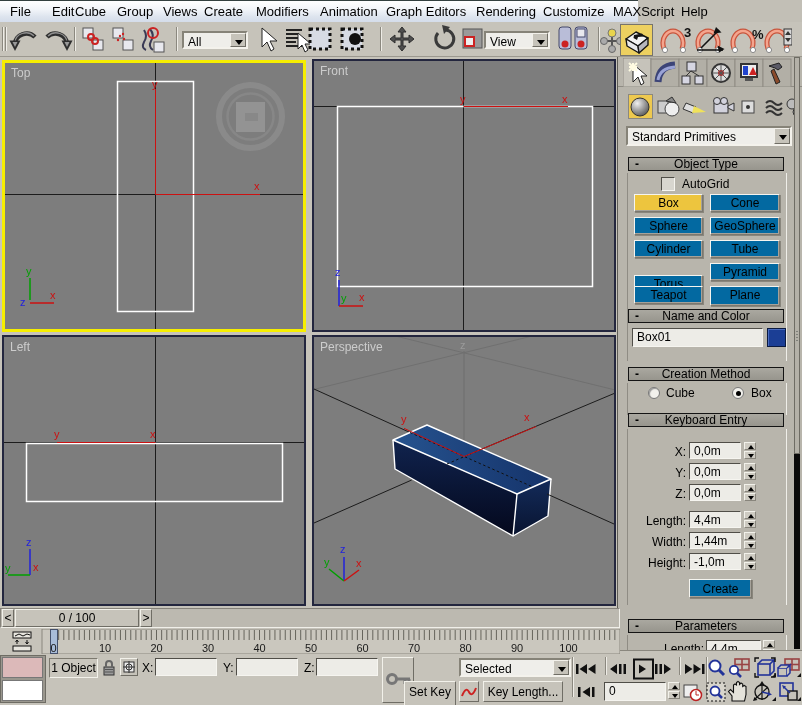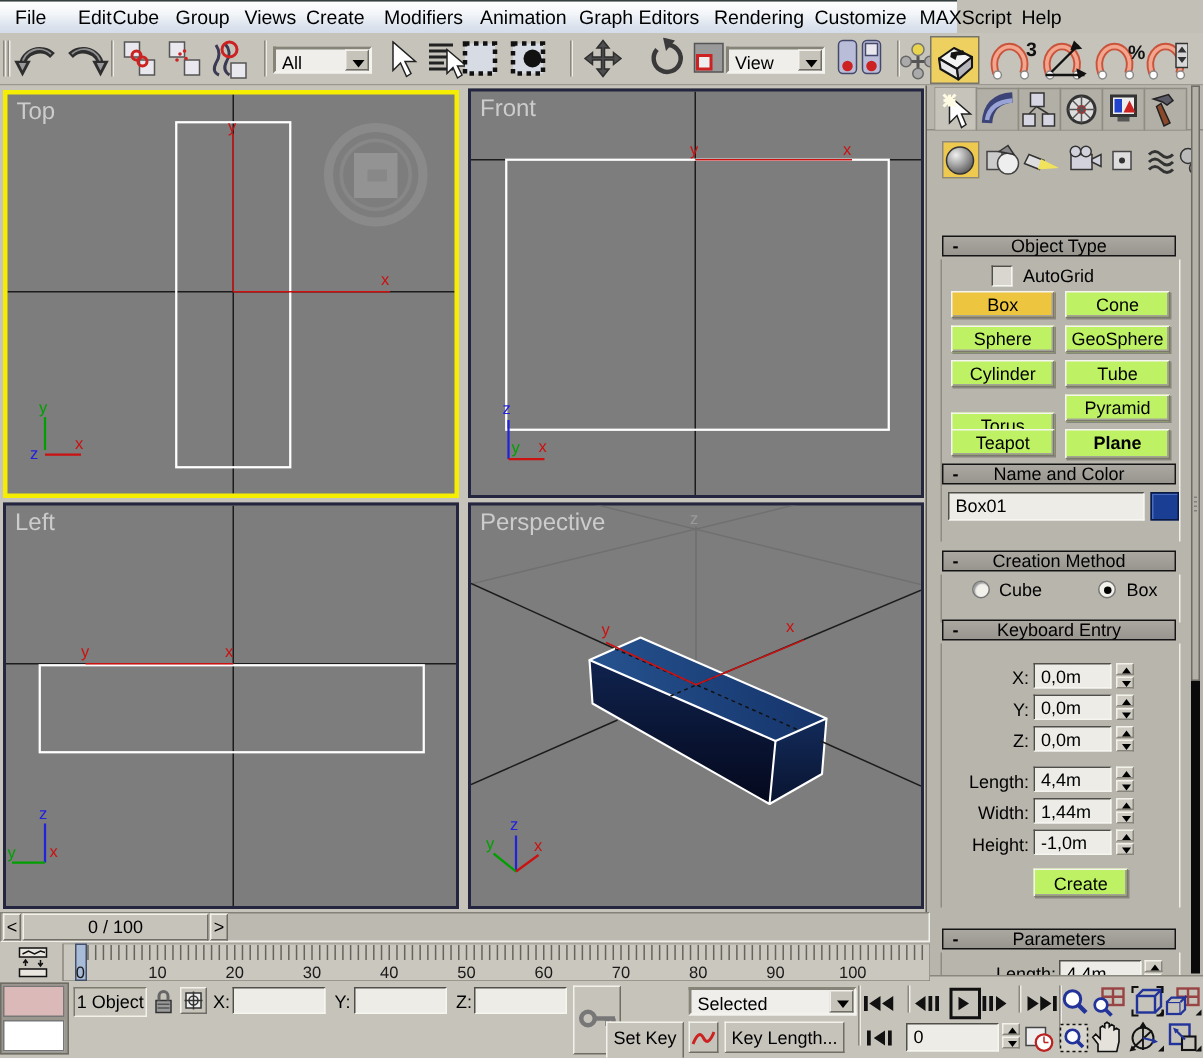--- a/index.html
+++ b/index.html
@@ -15,27 +15,27 @@
 #toolbar { left:0; top:22px; width:802px; height:35px; background:#c6c3ba; border-bottom:1px solid #9b988f; }
 .tsep { position:absolute; top:5px; width:2px; height:24px; border-left:1px solid #8b887f; border-right:1px solid #eeece6; }
 
 .combo { position:absolute; background:#efeeea; border-top:2px solid #868378; border-left:2px solid #868378; border-bottom:2px solid #f4f2ec; border-right:2px solid #f4f2ec; font-size:11px; }
 .combo .ctext { position:absolute; left:4px; top:2px; color:#000; font-size:12px; }
 .combo .cbtn { position:absolute; right:0; top:0; bottom:0; width:16px; background:#c6c3ba; border-top:1px solid #f2f0ea; border-left:1px solid #f2f0ea; border-bottom:1px solid #6f6d65; border-right:1px solid #6f6d65; }
 .combo .cbtn:after { content:""; position:absolute; left:4px; top:6px; border:4px solid transparent; border-top:5px solid #000; }
 
 #vpzone { left:0; top:57px; width:620px; height:551px; background:#c6c3ba; }
 .vp { position:absolute; background:#7d7d7d; border:2px solid #23263e; }
-.vplabel { position:absolute; left:6px; top:3px; color:#cccccc; font-size:16px; }
+.vplabel { position:absolute; left:6px; top:3px; color:#cccccc; font-size:12px; }
 
 #panel { left:617px; top:57px; width:185px; height:593px; background:#b8b5ac; border-left:1px solid #5e5c55; overflow:hidden; }
 .rollhead { position:absolute; left:10px; width:156px; height:14px; background:linear-gradient(#aaa8a0,#97958d); border:1px solid #141414; color:#000; font-size:12px; text-align:center; line-height:13px; }
 .rollhead .minus { position:absolute; left:6px; top:0px; font-size:12px; font-weight:bold; }
 .rollbody { position:absolute; left:9px; width:160px; border-left:1px solid #8f8c84; border-right:1px solid #efeee9; }
-.mxbtn { position:absolute; background:#bef264; border-top:1px solid #f5f4ef; border-left:1px solid #f5f4ef; border-bottom:1px solid #7b786f; border-right:1px solid #7b786f; box-shadow:inset -1px -1px 0 #a5a29a, 1px 1px 0 #89867d; font-size:12px; color:#000; text-align:center; }
+.mxbtn { position:absolute; background:#0369a1; border-top:1px solid #f5f4ef; border-left:1px solid #f5f4ef; border-bottom:1px solid #7b786f; border-right:1px solid #7b786f; box-shadow:inset -1px -1px 0 #a5a29a, 1px 1px 0 #89867d; font-size:12px; color:#000; text-align:center; }
 .mxbtn.on { background:#edc53e; }
 .field { position:absolute; background:#edece7; border-top:1px solid #504e48; border-left:1px solid #504e48; border-bottom:1px solid #f6f5f0; border-right:1px solid #f6f5f0; font-size:12px; color:#000; }
 .field .ftext{ position:absolute; left:4px; top:1px; }
 .spin { position:absolute; width:12px; height:17px; }
 .spin .up,.spin .dn { position:absolute; left:0; width:12px; height:8px; background:#cecbc2; border:1px solid #88857c; border-top-color:#f2f1ea; border-left-color:#f2f1ea; }
 .spin .up { top:0; } .spin .dn { top:9px; }
 .spin .up:after { content:""; position:absolute; left:3px; top:2px; border:3px solid transparent; border-bottom:4px solid #000; border-top:none; }
 .spin .dn:after { content:""; position:absolute; left:3px; top:2px; border:3px solid transparent; border-top:4px solid #000; border-bottom:none; }
 .slabel { position:absolute; font-size:12px; color:#000; text-align:right; }
 
@@ -403,35 +403,39 @@
     <g stroke="#333" stroke-width="2" fill="none">
       <path d="M138 8 q4 -4 8 0 t8 0"></path>
       <path d="M138 13 q4 -4 8 0 t8 0"></path>
       <path d="M138 18 q4 -4 8 0 t8 0"></path>
     </g>
 
     <circle cx="164" cy="9" r="5" fill="#bbb" stroke="#333"></circle>
     <circle cx="169" cy="17" r="4" fill="#999" stroke="#333"></circle>
   </svg>
 
+  <div class="combo" style="left:8px; top:69px; width:166px; height:20px;">
+      <div class="ctext" style="font-size:12px">Standard Primitives</div>
+      <div class="cbtn"></div>
+    </div>
 
   <div class="rollhead" style="top:100px;"><div class="minus">-</div>Object Type</div>
   <div class="rollbody" style="top:116px; height:152px;"></div>
   <div class="field" style="left:43px; top:120px; width:14px; height:14px; background:#d8d6cf;"></div>
   <div class="abs" style="left:64px; top:120px; font-size:12px;">AutoGrid</div>
   <div class="mxbtn on" style="left:16px; top:137px; width:69px; height:18px; line-height:17px;">Box</div>
   <div class="mxbtn" style="left:92px; top:137px; width:70px; height:18px; line-height:17px;">Cone</div>
   <div class="mxbtn" style="left:16px; top:160px; width:69px; height:18px; line-height:17px;">Sphere</div>
   <div class="mxbtn" style="left:92px; top:160px; width:70px; height:18px; line-height:17px;">GeoSphere</div>
   <div class="mxbtn" style="left:16px; top:183px; width:69px; height:18px; line-height:17px;">Cylinder</div>
   <div class="mxbtn" style="left:92px; top:183px; width:70px; height:18px; line-height:17px;">Tube</div>
   <div class="mxbtn" style="left:16px; top:218px; width:69px; height:18px; line-height:17px;">Torus</div>
   <div class="mxbtn" style="left:92px; top:206px; width:70px; height:18px; line-height:17px;">Pyramid</div>
   <div class="mxbtn" style="left:16px; top:229px; width:69px; height:18px; line-height:17px;">Teapot</div>
-  <div class="mxbtn" style="left:92px; top:229px; width:70px; height:20px; line-height:17px;font-weight:bold;">Plane</div>
+  <div class="mxbtn" style="left:92px; top:229px; width:70px; height:20px; line-height:17px;">Plane</div>
 
   <div class="rollhead" style="top:252px;"><div class="minus">-</div>Name and Color</div>
   <div class="rollbody" style="top:268px; height:36px;"></div>
   <div class="field" style="left:14px; top:271px; width:131px; height:19px;">
       <div class="ftext" style="font-size:12px">Box01</div>
     </div>
   <div class="abs" style="left:149px; top:271px; width:19px; height:19px; background:#1b3e95; border:1px solid #0a1a40; box-shadow:inset 1px 1px 0 #4a6cc0;"></div>
 
   <div class="rollhead" style="top:310px;"><div class="minus">-</div>Creation Method</div>
   <div class="rollbody" style="top:326px; height:32px;"></div>

